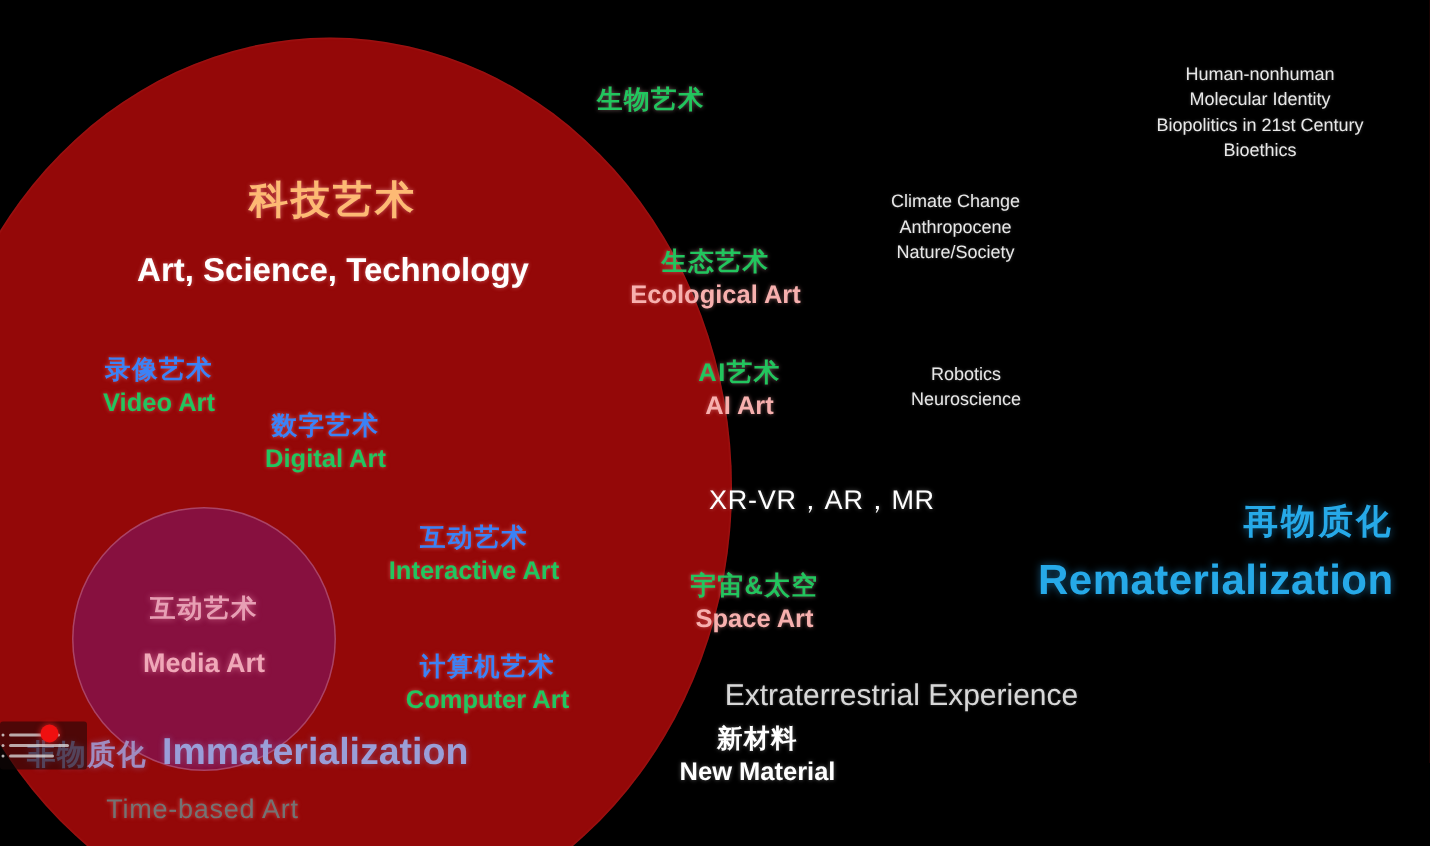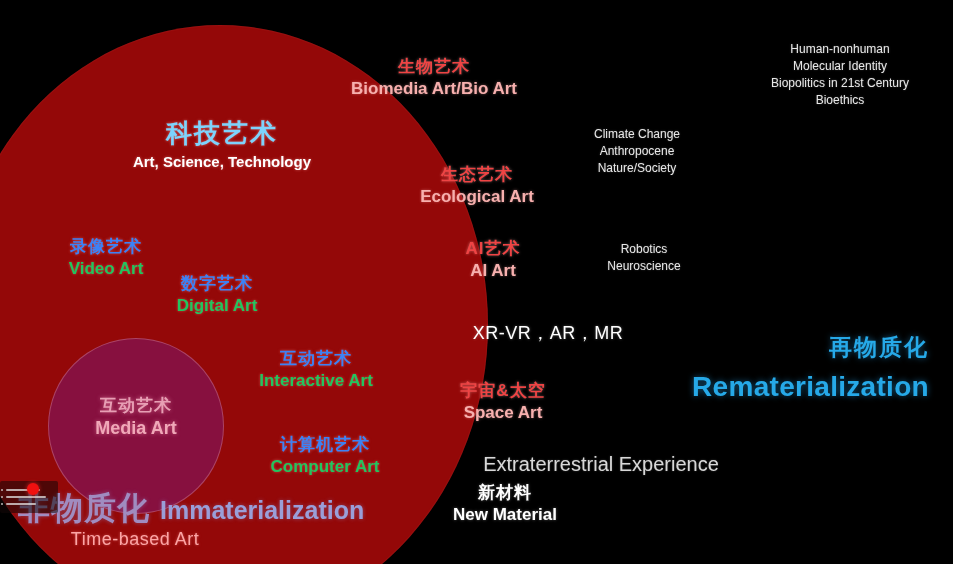--- a/index.html
+++ b/index.html
@@ -48,29 +48,29 @@
     white-space: nowrap;
     transform: translateX(-50%);
   }
   .lbl .cn { display: block; }
   .lbl .en { display: block; }
 
   
   .title-core .cn {
     font-size: 26px;
     font-weight: 700;
-    color: #7dd3fc;
+    color: #fdba74;
     letter-spacing: 2px;
     text-shadow: 0 0 3px rgba(255,170,170,.6);
   }
   .title-core .en {
-    font-size: 15px;
+    font-size: 22px;
     font-weight: 700;
     color: #ffffff;
-    margin-top: 3px;
+    margin-top: 17px;
     text-shadow: 0 0 3px rgba(255,170,170,.5);
   }
 
   
   .pink .cn {
     font-size: 17px;
     font-weight: 700;
     color: #3b82f6;
     letter-spacing: 1px;
     text-shadow: 0 0 3px rgba(255,140,140,.55);
@@ -88,21 +88,21 @@
     font-size: 17px;
     font-weight: 700;
     color: #E79FB4;
     letter-spacing: 1px;
     text-shadow: 0 0 4px rgba(255,160,190,.6);
   }
   .mediaart .en {
     font-size: 18px;
     font-weight: 700;
     color: #F0A8B8;
-    margin-top: 1px;
+    margin-top: 15px;
     text-shadow: 0 0 4px rgba(255,160,190,.55);
   }
 
   
   .white-bold .cn {
     font-size: 17px;
     font-weight: 700;
     color: #ffffff;
     letter-spacing: 1px;
     text-shadow: 0 0 3px rgba(255,255,255,.35);
@@ -112,21 +112,21 @@
     font-weight: 700;
     color: #ffffff;
     margin-top: 1px;
     text-shadow: 0 0 3px rgba(255,255,255,.35);
   }
 
   
   .edge .cn {
     font-size: 17px;
     font-weight: 700;
-    color: #ef4444;
+    color: #22c55e;
     letter-spacing: 1px;
     text-shadow: 0 0 3px rgba(255,200,200,.45);
   }
   .edge .en {
     font-size: 17px;
     font-weight: 700;
     color: #F7B0AE;
     margin-top: 1px;
     text-shadow: 0 0 3px rgba(255,170,170,.45);
   }
@@ -161,21 +161,21 @@
   
   .banner-imm {
     position: absolute;
     left: 18px;
     top: 487px;
     white-space: nowrap;
     color: #9B9ED6;
     text-shadow: 0 0 4px rgba(150,150,220,.45);
   }
   .banner-imm .cn {
-    font-size: 32px;
+    font-size: 19px;
     font-weight: 700;
     letter-spacing: 1px;
     color: #A08CC0;
   }
   .banner-imm .en {
     font-size: 25px;
     font-weight: 700;
     margin-left: 10px;
     color: #9A9ED8;
   }
@@ -273,25 +273,24 @@
   <div class="lbl pink" style="left:325px; top:435px;">
     <span class="cn">计算机艺术</span>
     <span class="en">Computer Art</span>
   </div>
 
   <div class="lbl mediaart" style="left:136px; top:396px;">
     <span class="cn">互动艺术</span>
     <span class="en">Media Art</span>
   </div>
 
-  <div class="bold-line" style="left:135px; top:529px; color:#fca5a5; text-shadow:0 0 3px rgba(255,150,150,.5);">Time-based Art</div>
+  <div class="bold-line" style="left:135px; top:529px; color:#737373; text-shadow:0 0 3px rgba(255,150,150,.5);">Time-based Art</div>
 
   <div class="lbl edge" style="left:434px; top:57px;">
     <span class="cn">生物艺术</span>
-    <span class="en">Biomedia Art/Bio Art</span>
   </div>
 
   <div class="lbl edge" style="left:477px; top:165px;">
     <span class="cn">生态艺术</span>
     <span class="en">Ecological Art</span>
   </div>
 
   <div class="lbl edge" style="left:493px; top:239px;">
     <span class="cn">AI艺术</span>
     <span class="en">AI Art</span>

